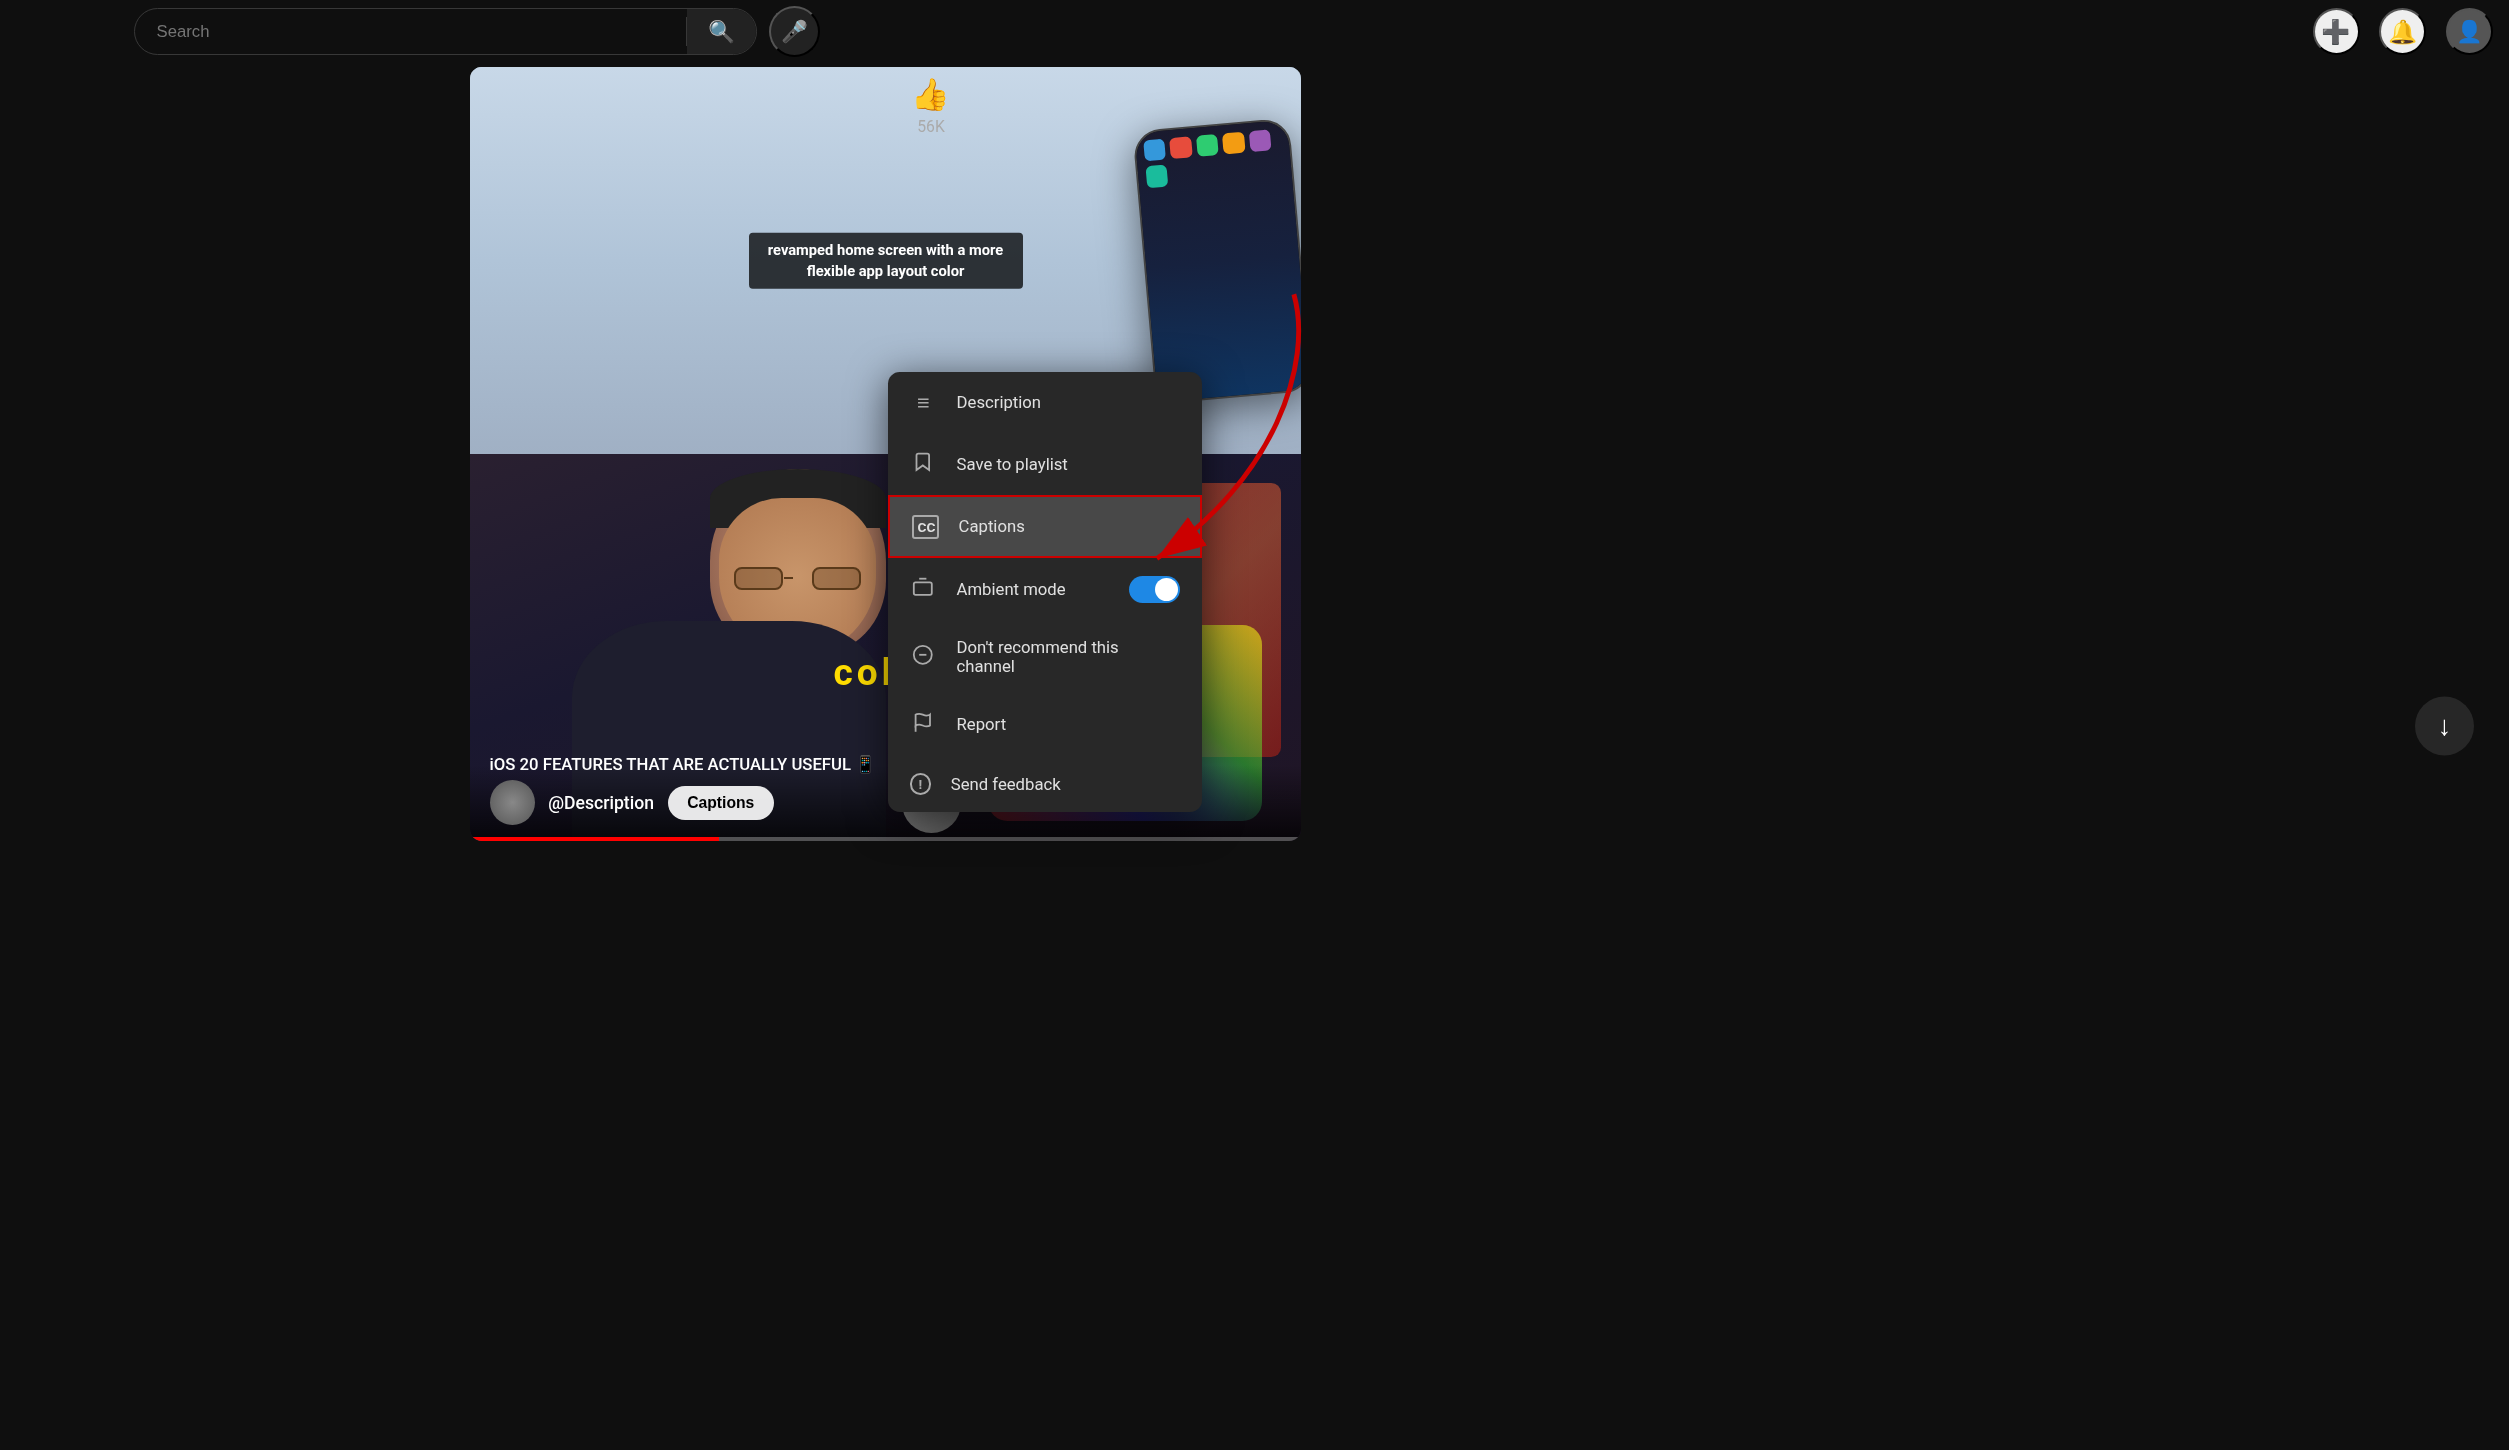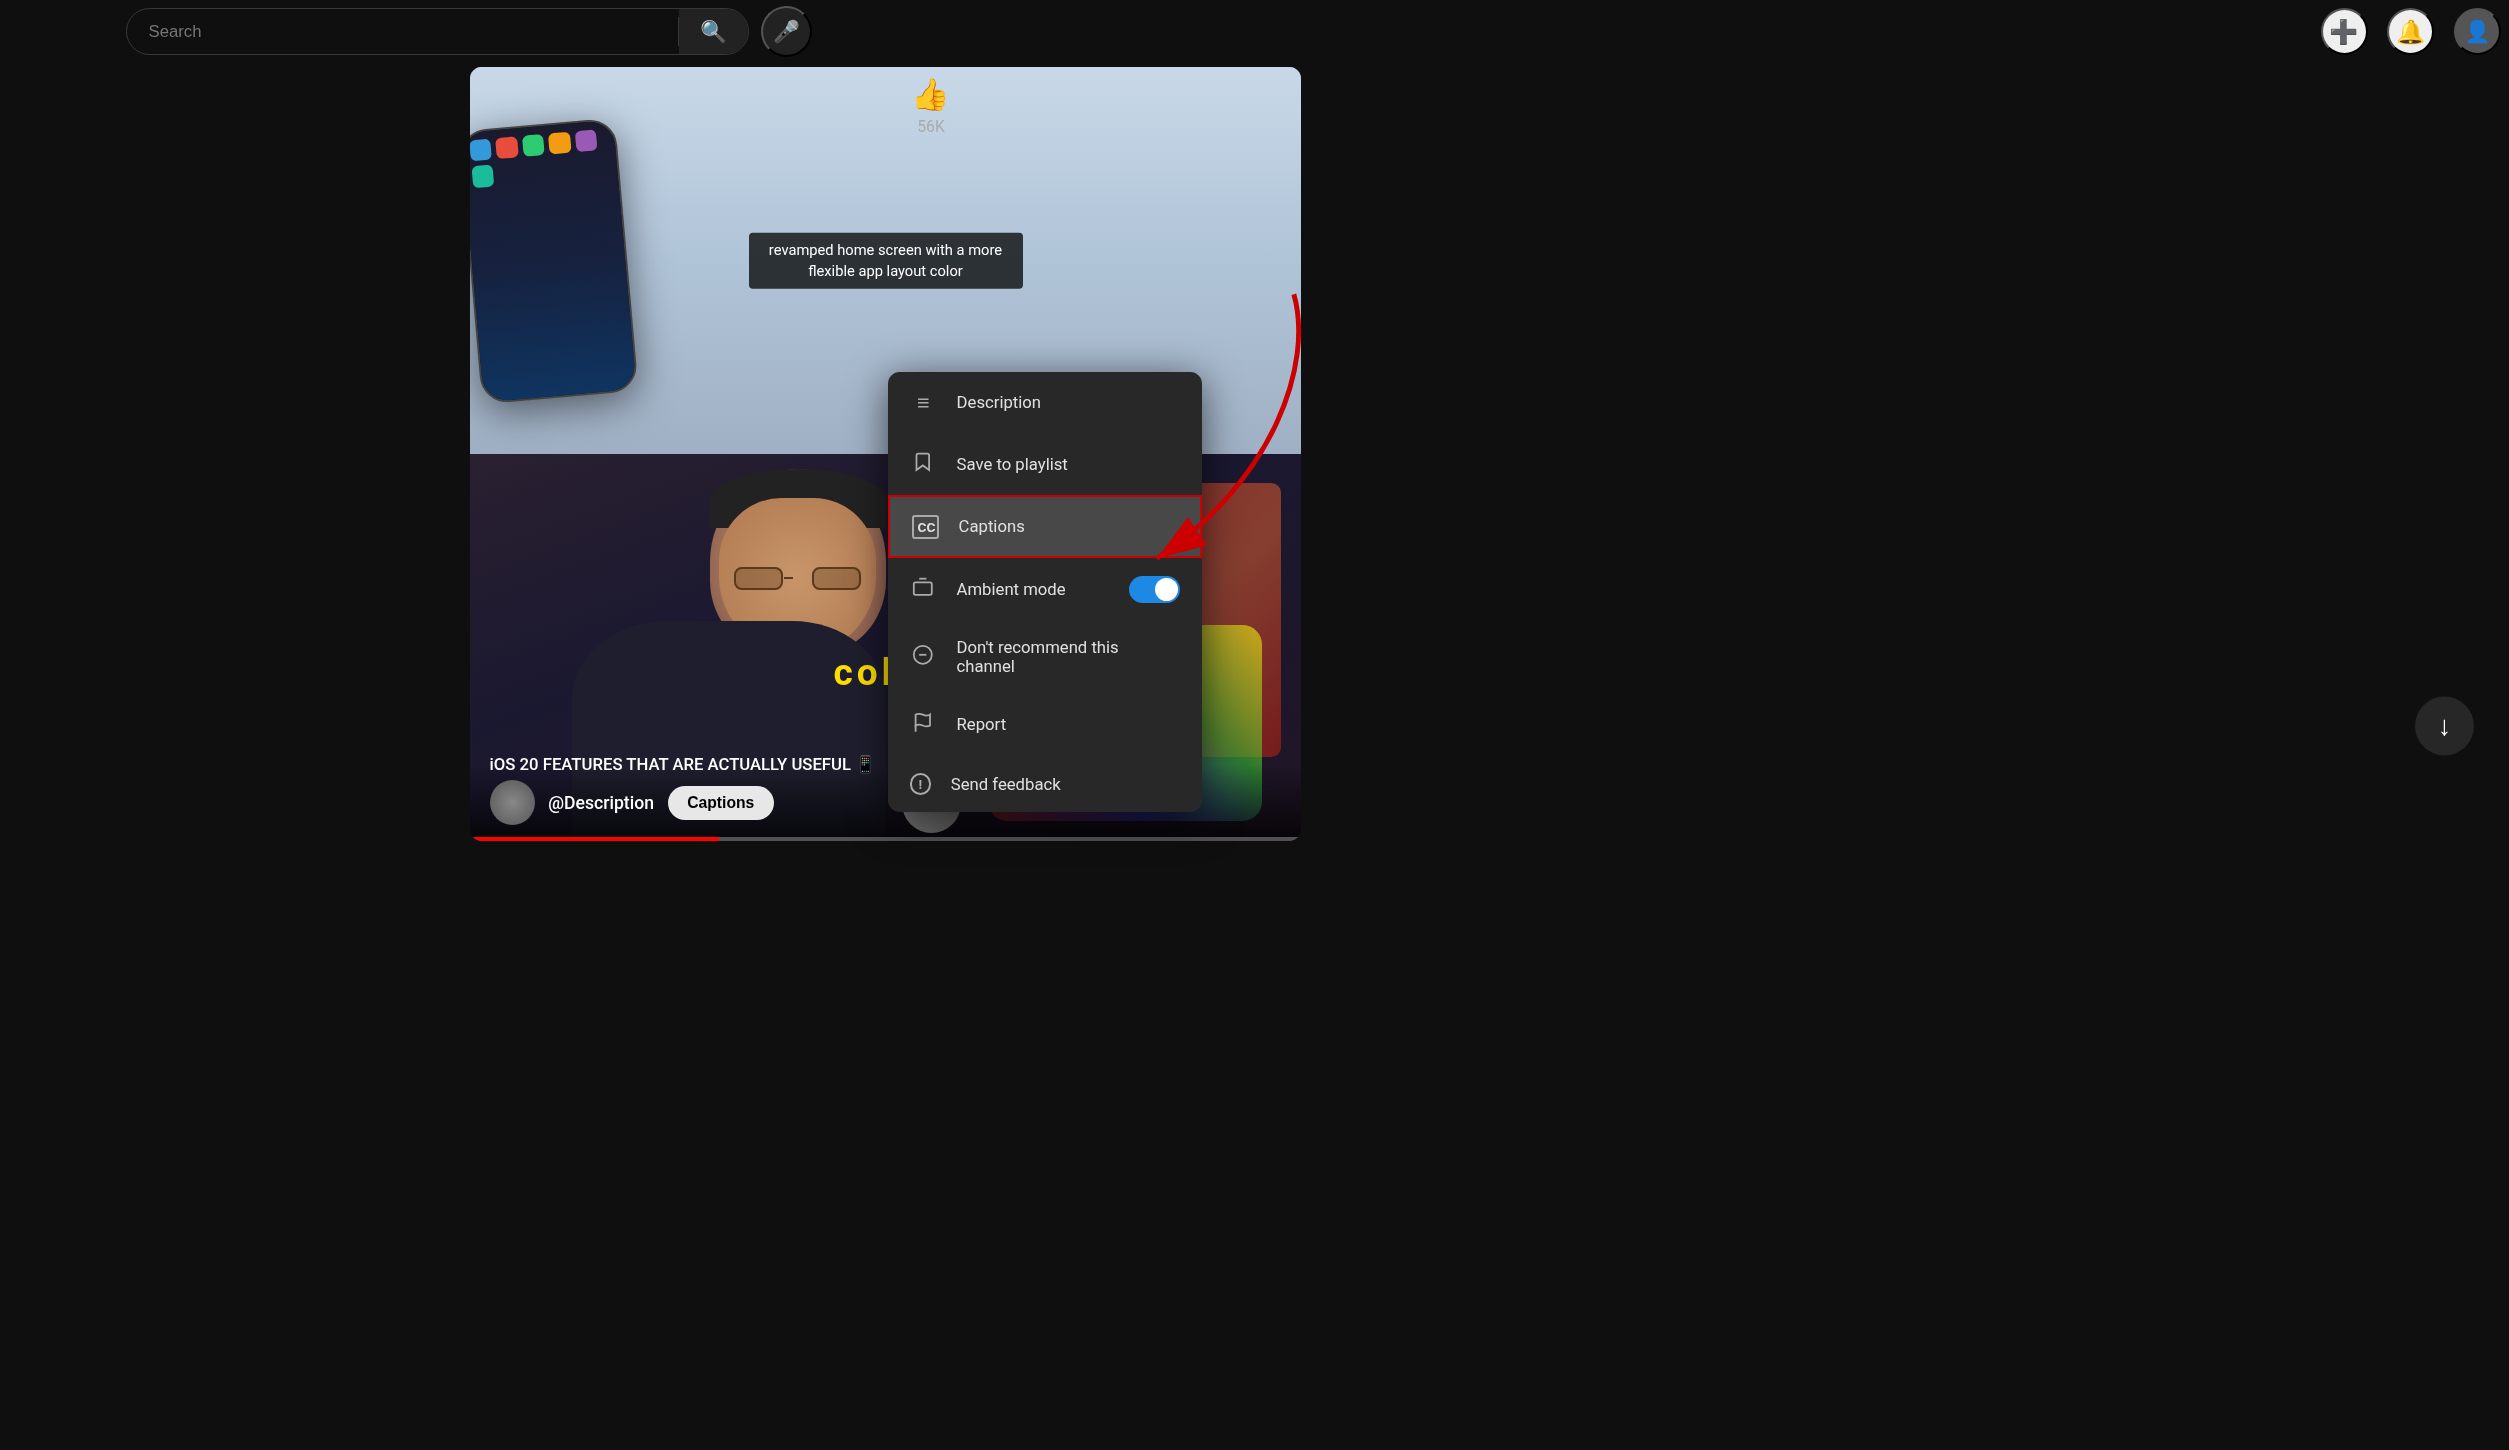--- a/index.html
+++ b/index.html
@@ -15,21 +15,21 @@
     
     .header {
       position: fixed;
       top: 0;
       left: 0;
       right: 0;
       height: 63px;
       background: #0f0f0f;
       display: flex;
       align-items: center;
-      padding: 0 8px;
+      padding: 0 16px;
       z-index: 100;
     }
 
     .search-container {
       display: flex;
       align-items: center;
       margin-left: 118px;
       flex: 1;
       max-width: 686px;
     }
@@ -463,21 +463,21 @@
     </button>
   </div>
 </div>
 
 <div class="main">
 
   <div class="video-container">
 
     <div class="video-top">
 
-      <div style="position:relative; display:flex; align-items:center; justify-content:flex-start; width:100%; height:100%;">
+      <div style="position:relative; display:flex; align-items:center; justify-content:flex-end; width:100%; height:100%;font-weight:bold;">
 
         <div style="position:absolute;top:0;left:0;right:0;bottom:0;background:linear-gradient(180deg,#c8d8e8 0%,#b0c4d8 50%,#a0b0c4 100%);"></div>
 
         <div class="phone-mockup">
           <div class="phone-screen">
             <div style="padding:7.8px;display:flex;flex-wrap:wrap;gap:4.9px;">
               <div style="width:21.6px;height:21.6px;border-radius:5.9px;background:#3498db;"></div>
               <div style="width:21.6px;height:21.6px;border-radius:5.9px;background:#e74c3c;"></div>
               <div style="width:21.6px;height:21.6px;border-radius:5.9px;background:#2ecc71;"></div>
               <div style="width:21.6px;height:21.6px;border-radius:5.9px;background:#f39c12;"></div>

